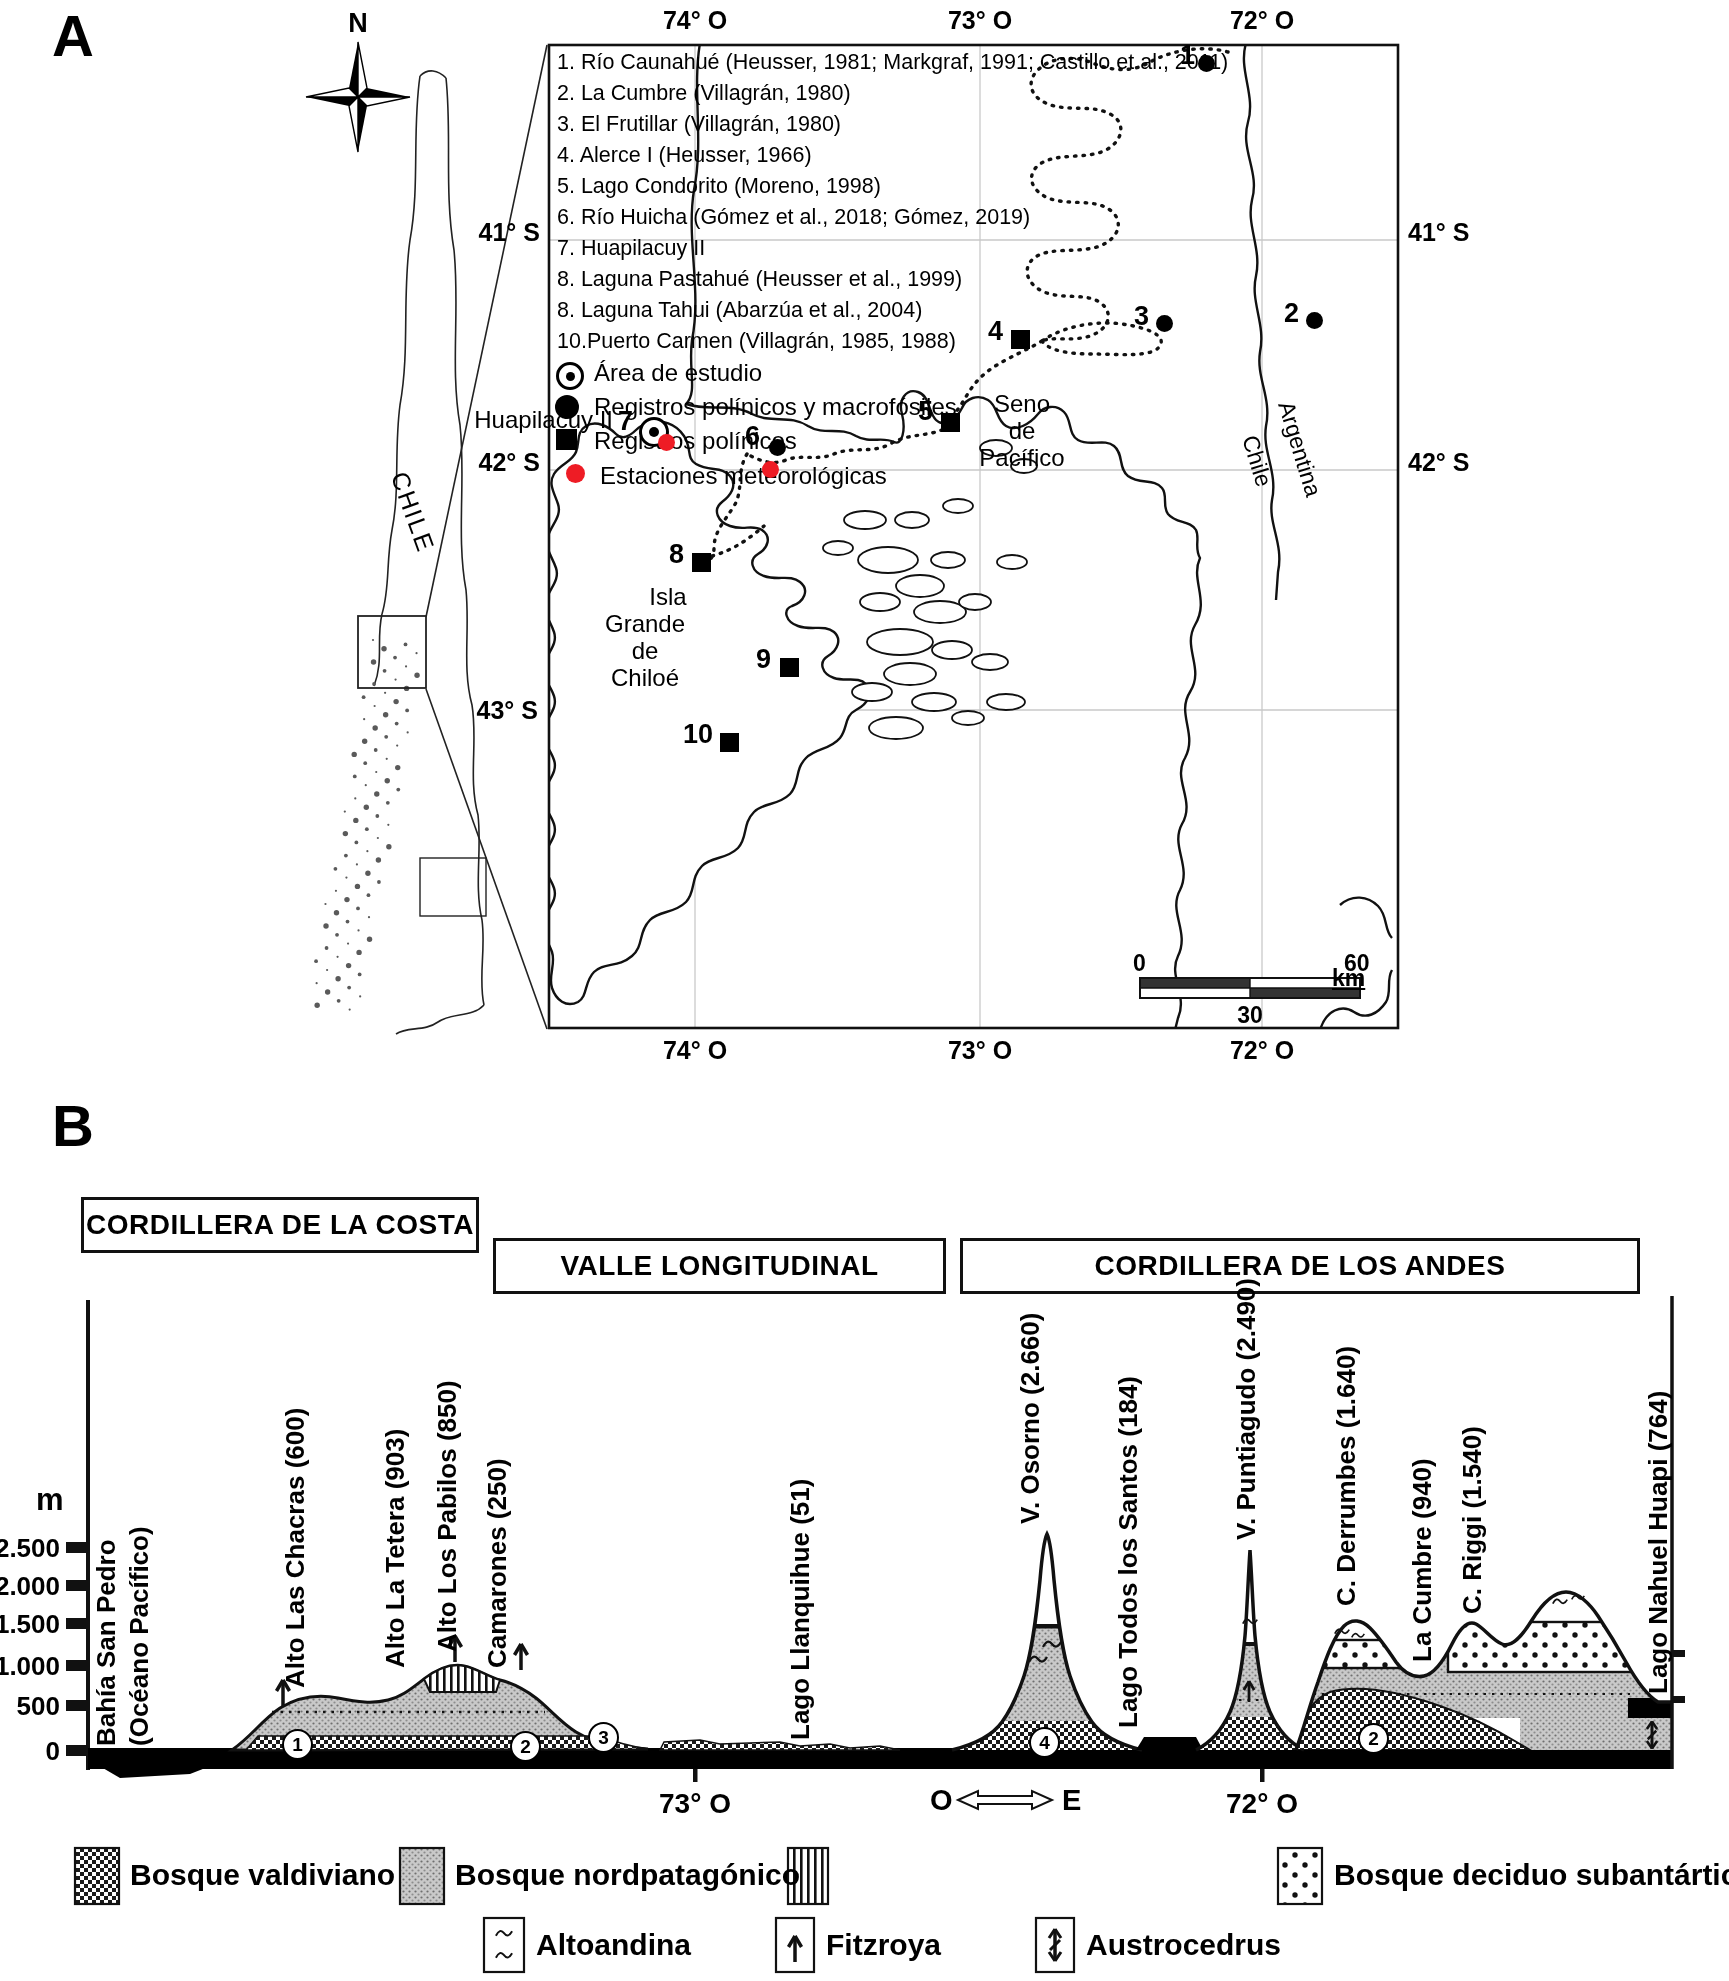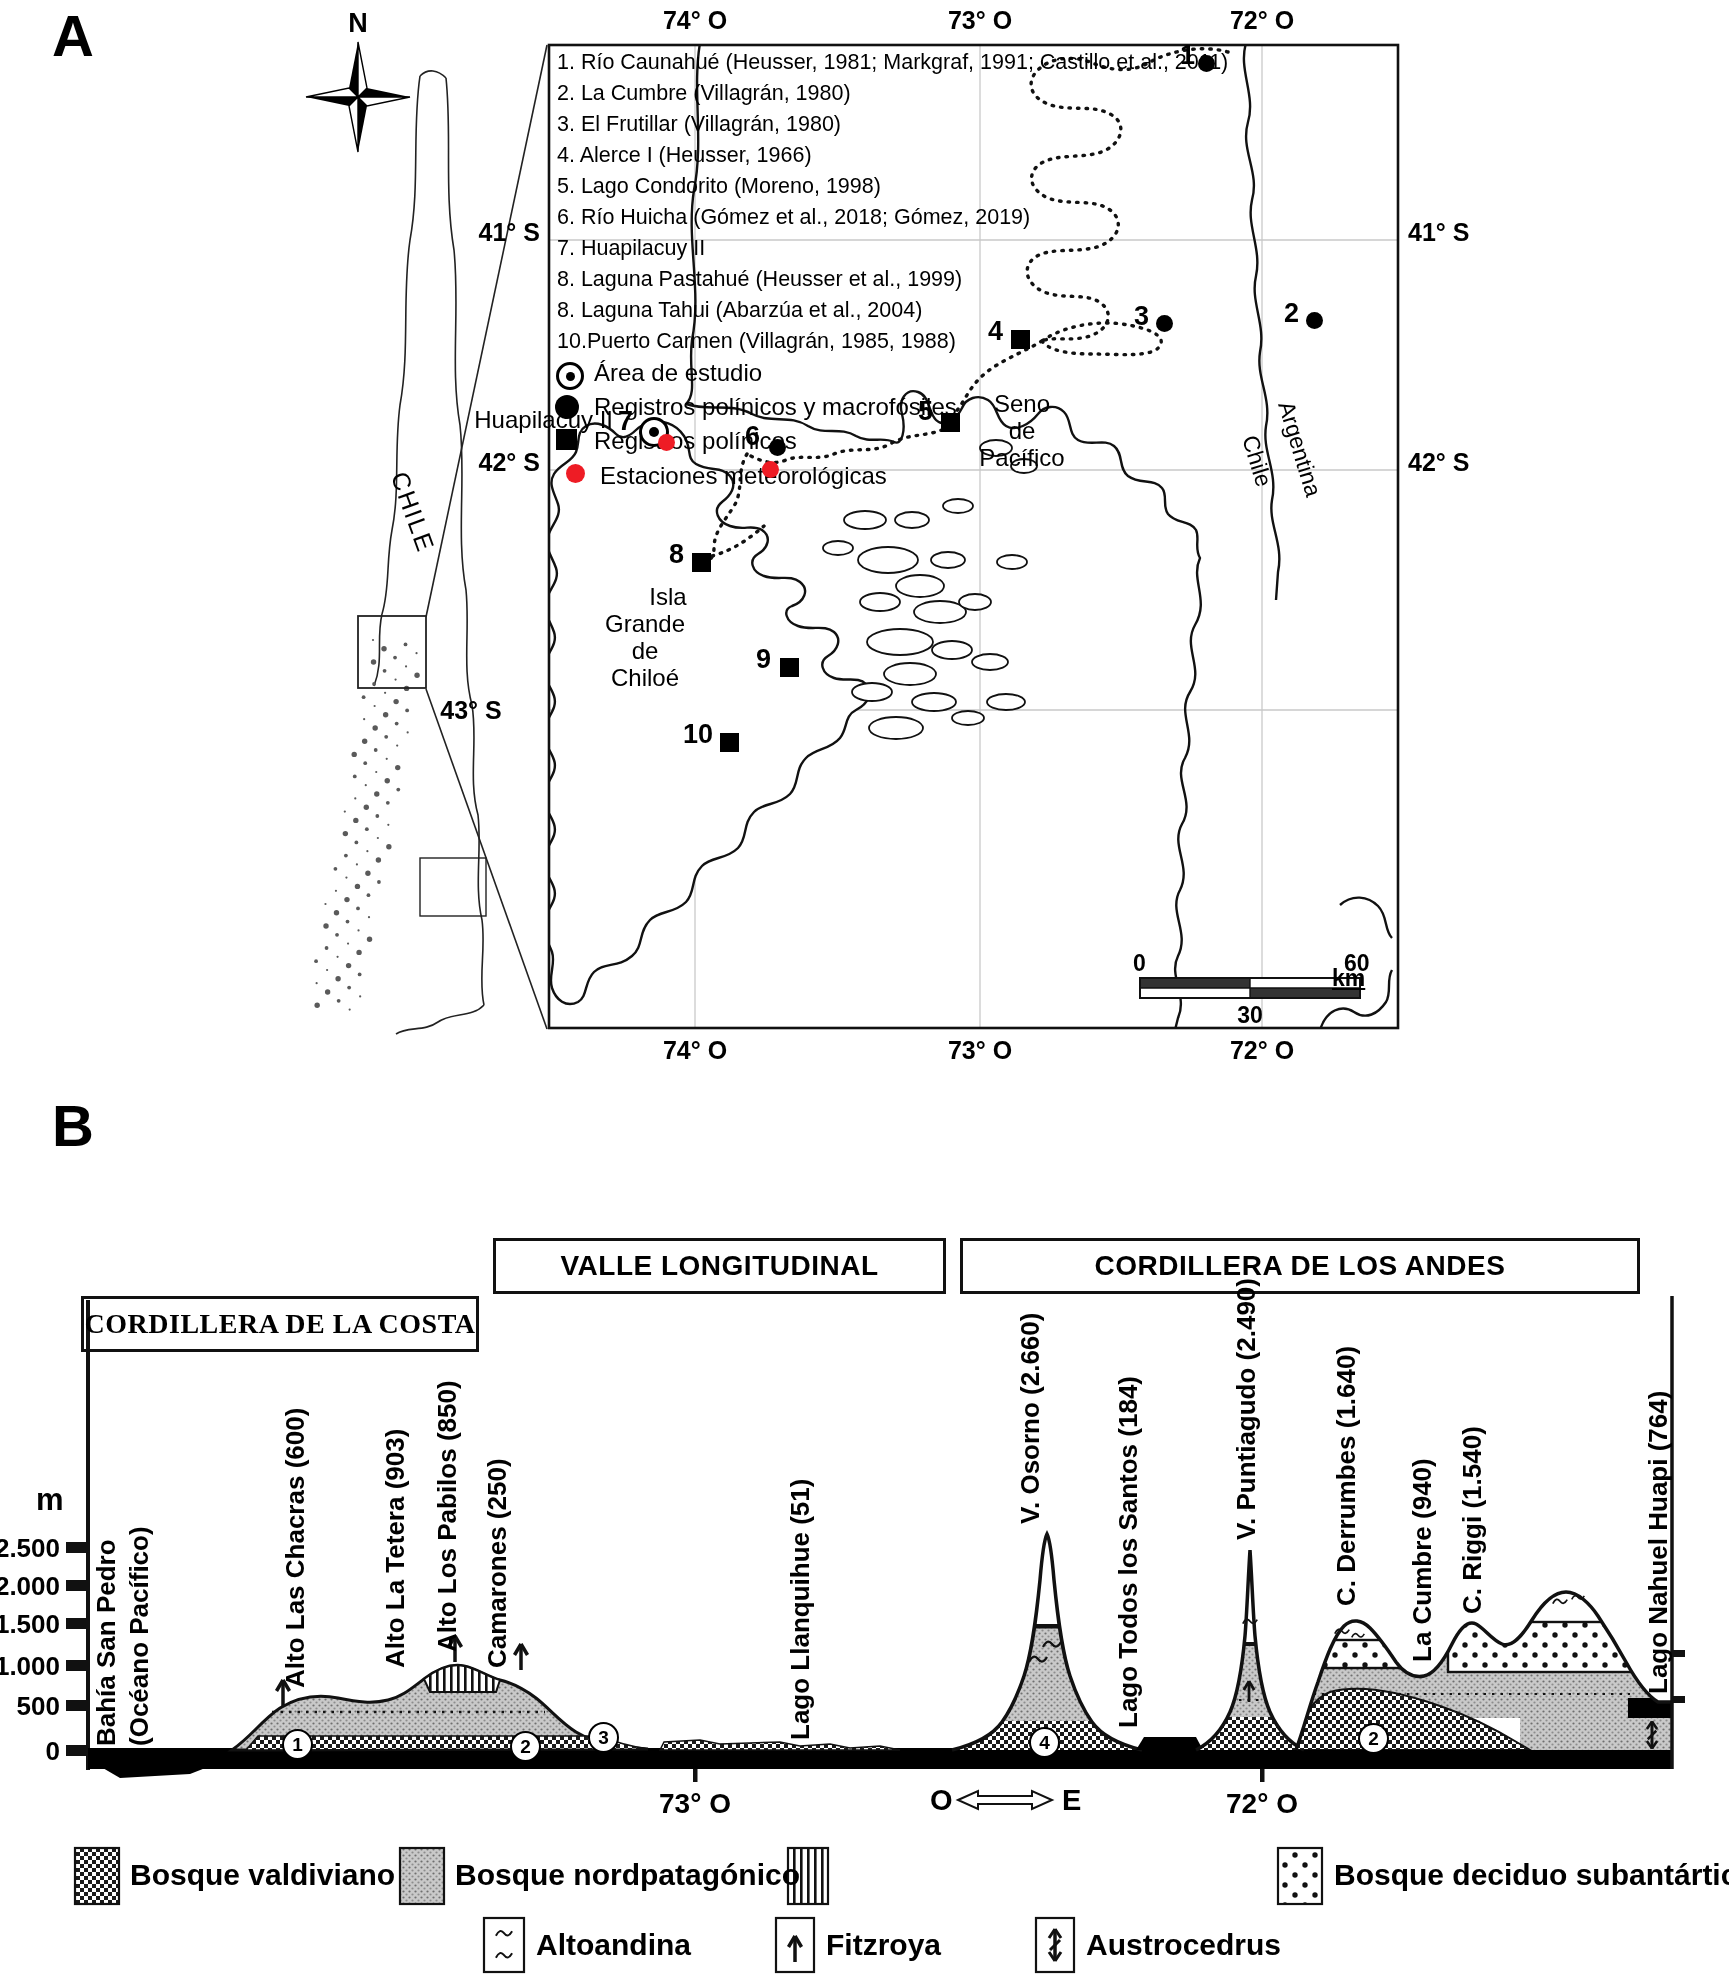--- a/index.html
+++ b/index.html
@@ -407,21 +407,21 @@
 <div class="lbl lonlat ctr" style="left:695px;top:6px;">74° O</div>
 <div class="lbl lonlat ctr" style="left:980px;top:6px;">73° O</div>
 <div class="lbl lonlat ctr" style="left:1262px;top:6px;">72° O</div>
 
 <div class="lbl lonlat ctr" style="left:695px;top:1036px;">74° O</div>
 <div class="lbl lonlat ctr" style="left:980px;top:1036px;">73° O</div>
 <div class="lbl lonlat ctr" style="left:1262px;top:1036px;">72° O</div>
 
 <div class="lbl lonlat rctr" style="left:458px;top:218px;width:82px;">41° S</div>
 <div class="lbl lonlat rctr" style="left:458px;top:448px;width:82px;">42° S</div>
-<div class="lbl lonlat rctr" style="left:430px;top:696px;width:82px;text-align:center;">43° S</div>
+<div class="lbl lonlat rctr" style="left:456px;top:696px;width:82px;">43° S</div>
 <div class="lbl lonlat" style="left:1408px;top:218px;">41° S</div>
 <div class="lbl lonlat" style="left:1408px;top:448px;">42° S</div>
 
 <div>
   <div class="lbl site-line" style="left:557px;top:47px;">1. Río Caunahué (Heusser, 1981; Markgraf, 1991; Castillo et al., 2011)</div>
   <div class="lbl site-line" style="left:557px;top:78px;">2. La Cumbre (Villagrán, 1980)</div>
   <div class="lbl site-line" style="left:557px;top:109px;">3. El Frutillar (Villagrán, 1980)</div>
   <div class="lbl site-line" style="left:557px;top:140px;">4. Alerce I (Heusser, 1966)</div>
   <div class="lbl site-line" style="left:557px;top:171px;">5. Lago Condorito (Moreno, 1998)</div>
   <div class="lbl site-line" style="left:557px;top:202px;">6. Río Huicha (Gómez et al., 2018; Gómez, 2019)</div>
@@ -476,21 +476,21 @@
 <div class="lbl place ctr" style="left:645px;top:637px;">de</div>
 <div class="lbl place ctr" style="left:645px;top:664px;">Chiloé</div>
 <div class="lbl rot-cl" style="left:1262px;top:432px;">Chile</div>
 <div class="lbl rot-cl" style="left:1298px;top:398px;">Argentina</div>
 
 <div class="lbl scale-num" style="left:1133px;top:950px;">0</div>
 <div class="lbl scale-num ctr" style="left:1250px;top:1002px;">30</div>
 <div class="lbl scale-num" style="left:1344px;top:950px;">60</div>
 <div class="lbl scale-num" style="left:1332px;top:965px;text-decoration:underline;">km</div>
 
-<div class="sect-box" style="left:81px;top:1296px;width:392px;height:50px;font-family:Liberation Serif, serif;">CORDILLERA DE LA COSTA</div>
+<div class="sect-box" style="left:81px;top:1197px;width:392px;height:50px;">CORDILLERA DE LA COSTA</div>
 <div class="sect-box" style="left:493px;top:1238px;width:447px;height:50px;">VALLE LONGITUDINAL</div>
 <div class="sect-box" style="left:960px;top:1238px;width:674px;height:50px;">CORDILLERA DE LOS ANDES</div>
 
 <div class="lbl b" style="left:36px;top:1482px;font-size:31px;">m</div>
 <div class="lbl ytick rctr" style="left:-20px;top:1533px;width:80px;">2.500</div>
 <div class="lbl ytick rctr" style="left:-20px;top:1571px;width:80px;">2.000</div>
 <div class="lbl ytick rctr" style="left:-20px;top:1609px;width:80px;">1.500</div>
 <div class="lbl ytick rctr" style="left:-20px;top:1651px;width:80px;">1.000</div>
 <div class="lbl ytick rctr" style="left:-20px;top:1691px;width:80px;">500</div>
 <div class="lbl ytick rctr" style="left:-20px;top:1736px;width:80px;">0</div>

